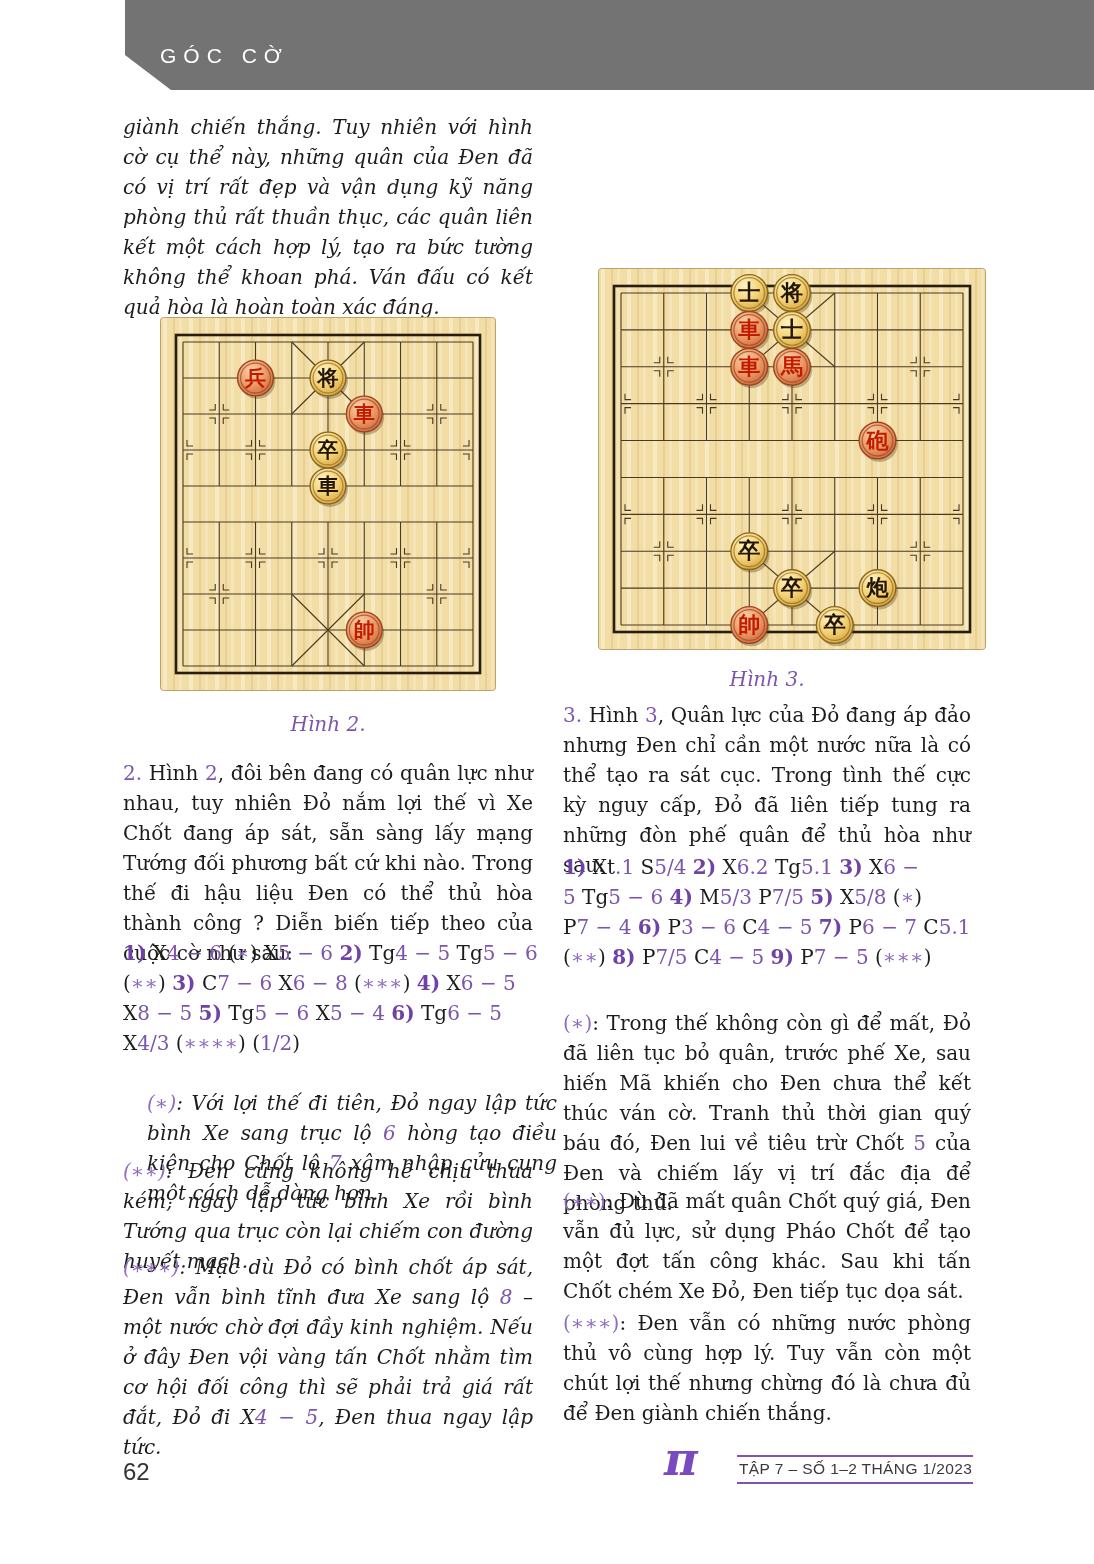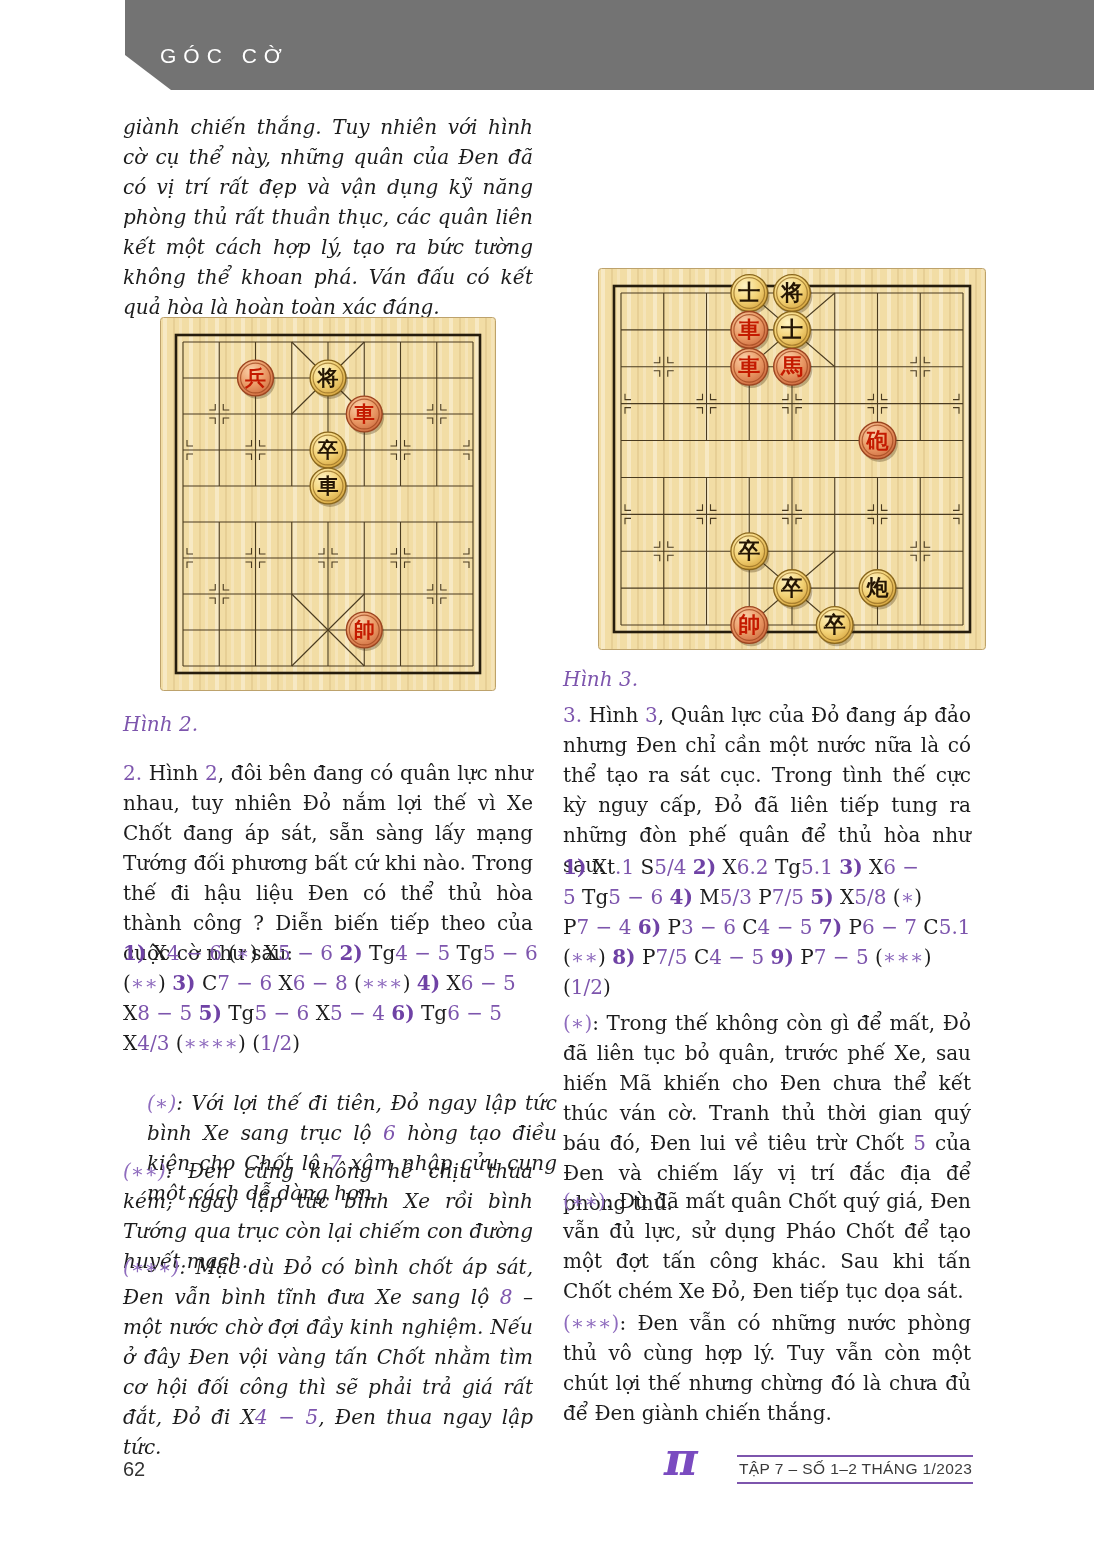--- a/index.html
+++ b/index.html
@@ -14,26 +14,26 @@
   .blk{position:absolute;left:123px;width:410px;font-size:20px;line-height:30px;color:#1c1c1c;
        text-align:justify;}
   .rblk{left:563px;width:408px;}
   .it{font-style:italic;}
   .mv{font-size:20px;line-height:30px;text-align:left;}
   .mv-line{white-space:nowrap;}
   .sk{color:#1c1c1c;}
   .sp{color:#7d55ad;}
   .sa{color:#8f6cbe;}
   .sb{color:#6f42a5;font-weight:700;}
-  .caption{position:absolute;width:410px;text-align:left;font-style:italic;color:#7d55ad;
+  .caption{position:absolute;width:410px;text-align:center;font-style:italic;color:#7d55ad;
            font-size:20px;}
   .board{position:absolute;}
   
   .pageno{position:absolute;left:123px;top:1458px;font-family:"Liberation Sans",sans-serif;
-          font-size:20px;color:#333;}
+          font-size:24px;color:#333;}
   .pi{position:absolute;left:664px;top:1436px;font-family:"DejaVu Serif",serif;font-style:italic;
       font-weight:700;font-size:46px;color:#7a4bc0;line-height:1;}
   .issue{position:absolute;left:737px;top:1455px;width:236px;box-sizing:border-box;
          border-top:2px solid #7d55ad;border-bottom:2px solid #7d55ad;padding:3px 2px 4px 2px;
          font-family:"Liberation Sans",sans-serif;font-size:15.5px;letter-spacing:.4px;
          color:#3a3a3a;text-align:right;white-space:nowrap;}
 </style>
 </head>
 <body>
 
@@ -373,21 +373,20 @@
 
   <div class="caption" style="left:563px;top:667px;width:408px;">Hình 3.</div>
 
   <div class="blk rblk" style="top:700px;"><span class="sp">3.</span><span class="sk"> Hình </span><span class="sp">3</span><span class="sk">, Quân lực của Đỏ đang áp đảo nhưng Đen chỉ cần một nước nữa là có thể tạo ra sát cục. Trong tình thế cực kỳ nguy cấp, Đỏ đã liên tiếp tung ra những đòn phế quân để thủ hòa như sau:</span></div>
 
   <div class="blk rblk mv" style="top:852px;">
       <div class="mv-line"><span class="sb">1)</span><span class="sk"> Xt</span><span class="sp">.1</span><span class="sk"> S</span><span class="sp">5/4</span><span class="sk">   </span><span class="sb">2)</span><span class="sk"> X</span><span class="sp">6.2</span><span class="sk"> Tg</span><span class="sp">5.1</span><span class="sk">   </span><span class="sb">3)</span><span class="sk"> X</span><span class="sp">6 −</span></div>
       <div class="mv-line"><span class="sp">5</span><span class="sk"> Tg</span><span class="sp">5 − 6</span><span class="sk">   </span><span class="sb">4)</span><span class="sk"> M</span><span class="sp">5/3</span><span class="sk"> P</span><span class="sp">7/5</span><span class="sk">   </span><span class="sb">5)</span><span class="sk"> X</span><span class="sp">5/8</span><span class="sk"> (</span><span class="sa">∗</span><span class="sk">)</span></div>
       <div class="mv-line"><span class="sk">P</span><span class="sp">7 − 4</span><span class="sk">   </span><span class="sb">6)</span><span class="sk"> P</span><span class="sp">3 − 6</span><span class="sk"> C</span><span class="sp">4 − 5</span><span class="sk">   </span><span class="sb">7)</span><span class="sk"> P</span><span class="sp">6 − 7</span><span class="sk"> C</span><span class="sp">5.1</span></div>
       <div class="mv-line"><span class="sk">(</span><span class="sa">∗∗</span><span class="sk">)   </span><span class="sb">8)</span><span class="sk"> P</span><span class="sp">7/5</span><span class="sk"> C</span><span class="sp">4 − 5</span><span class="sk">   </span><span class="sb">9)</span><span class="sk"> P</span><span class="sp">7 − 5</span><span class="sk"> (</span><span class="sa">∗∗∗</span><span class="sk">)</span></div>
-      <div class="mv-line"><span class="sk">(</span><span class="sp">1/2</span><span class="sk">)</span></div>
     </div>
 
   <div class="blk rblk" style="top:1008px;"><span class="sa">(∗)</span><span class="sk">: Trong thế không còn gì để mất, Đỏ đã liên tục bỏ quân, trước phế Xe, sau hiến Mã khiến cho Đen chưa thể kết thúc ván cờ. Tranh thủ thời gian quý báu đó, Đen lui về tiêu trừ Chốt </span><span class="sp">5</span><span class="sk"> của Đen và chiếm lấy vị trí đắc địa để phòng thủ.</span></div>
   <div class="blk rblk" style="top:1308px;"><span class="sa">(∗∗∗)</span><span class="sk">: Đen vẫn có những nước phòng thủ vô cùng hợp lý. Tuy vẫn còn một chút lợi thế nhưng chừng đó là chưa đủ để Đen giành chiến thắng.</span></div>
   <div class="blk rblk" style="top:1186px;"><span class="sa">(∗∗)</span><span class="sk">: Dù đã mất quân Chốt quý giá, Đen vẫn đủ lực, sử dụng Pháo Chốt để tạo một đợt tấn công khác. Sau khi tấn Chốt chém Xe Đỏ, Đen tiếp tục dọa sát.</span></div>
 
   <div class="pageno">62</div>
   <div class="pi">π</div>
   <div class="issue">TẬP 7 – SỐ 1–2 THÁNG 1/2023</div>
 

